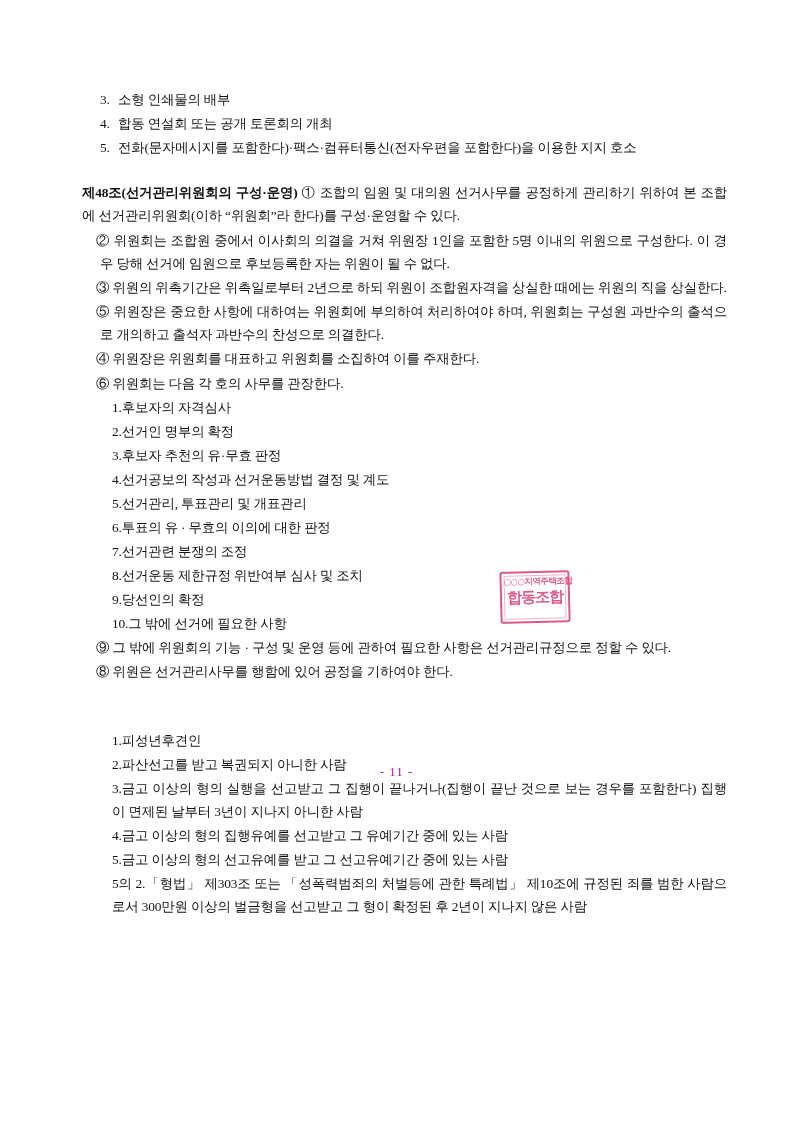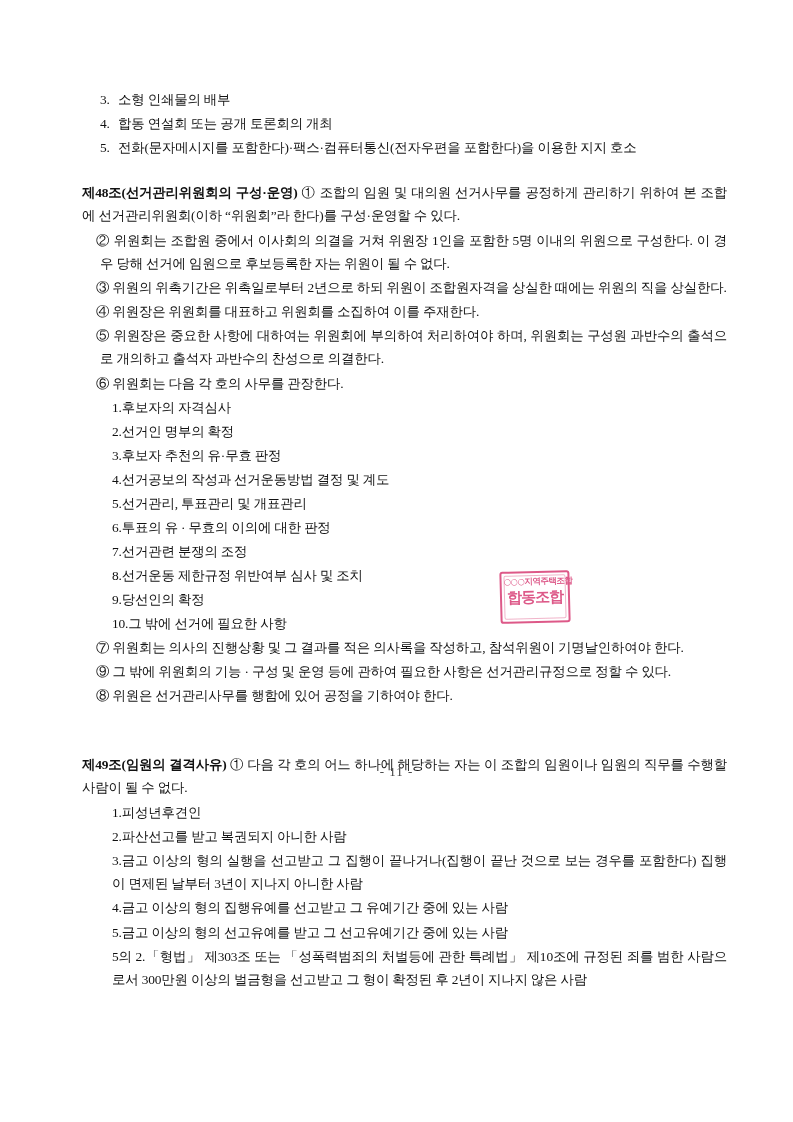--- a/index.html
+++ b/index.html
@@ -74,21 +74,21 @@
   .spacer-lg { height: 22px; }
 
   .footer {
     position: absolute;
     left: 0;
     right: 0;
     bottom: 48px;
     text-align: center;
     font-size: 13px;
     font-family: "Liberation Serif", serif;
-    color: #404040;
+    color: #a21caf;
     letter-spacing: 1px;
   }
 
   
   .stamp {
     position: absolute;
     left: 500px;
     top: 571px;
     width: 70px;
     height: 52px;
@@ -146,22 +146,22 @@
     </div>
 
     <div class="article">
       <div class="article-head">
         <span class="article-title">제48조(선거관리위원회의 구성·운영)</span>
         <span>① 조합의 임원 및 대의원 선거사무를 공정하게 관리하기 위하여 본 조합에 선거관리위원회(이하 “위원회”라 한다)를 구성·운영할 수 있다.</span>
       </div>
 
       <div class="para">② 위원회는 조합원 중에서 이사회의 의결을 거쳐 위원장 1인을 포함한 5명 이내의 위원으로 구성한다. 이 경우 당해 선거에 임원으로 후보등록한 자는 위원이 될 수 없다.</div>
       <div class="para">③ 위원의 위촉기간은 위촉일로부터 2년으로 하되 위원이 조합원자격을 상실한 때에는 위원의 직을 상실한다.</div>
+      <div class="para">⑤ 위원장은 중요한 사항에 대하여는 위원회에 부의하여 처리하여야 하며, 위원회는 구성원 과반수의 출석으로 개의하고 출석자 과반수의 찬성으로 의결한다.</div>
       <div class="para">④ 위원장은 위원회를 대표하고 위원회를 소집하여 이를 주재한다.</div>
-      <div class="para">⑤ 위원장은 중요한 사항에 대하여는 위원회에 부의하여 처리하여야 하며, 위원회는 구성원 과반수의 출석으로 개의하고 출석자 과반수의 찬성으로 의결한다.</div>
       <div class="para">⑥ 위원회는 다음 각 호의 사무를 관장한다.</div>
 
       <div class="sub">
         <span class="num">1.</span><span>후보자의 자격심사</span>
       </div>
       <div class="sub">
         <span class="num">2.</span><span>선거인 명부의 확정</span>
       </div>
       <div class="sub">
         <span class="num">3.</span><span>후보자 추천의 유·무효 판정</span>
@@ -181,32 +181,27 @@
       <div class="sub">
         <span class="num">8.</span><span>선거운동 제한규정 위반여부 심사 및 조치</span>
       </div>
       <div class="sub">
         <span class="num">9.</span><span>당선인의 확정</span>
       </div>
       <div class="sub">
         <span class="num">10.</span><span>그 밖에 선거에 필요한 사항</span>
       </div>
 
-      <div class="para">⑦ 위원회는 의사의 진행상황 및 그 결과를 적은 의사록을 작성하고, 참석위원이 기명날인하여야 한다.</div>
       <div class="para">⑨ 그 밖에 위원회의 기능 · 구성 및 운영 등에 관하여 필요한 사항은 선거관리규정으로 정할 수 있다.</div>
       <div class="para">⑧ 위원은 선거관리사무를 행함에 있어 공정을 기하여야 한다.</div>
     </div>
 
     <div class="spacer-lg"></div>
 
     <div class="article">
-      <div class="article-head">
-        <span class="article-title">제49조(임원의 결격사유)</span>
-        <span>① 다음 각 호의 어느 하나에 해당하는 자는 이 조합의 임원이나 임원의 직무를 수행할 사람이 될 수 없다.</span>
-      </div>
 
       <div class="sub">
         <span class="num">1.</span><span>피성년후견인</span>
       </div>
       <div class="sub">
         <span class="num">2.</span><span>파산선고를 받고 복권되지 아니한 사람</span>
       </div>
       <div class="sub-wide">
         <span class="num">3.</span><span>금고 이상의 형의 실행을 선고받고 그 집행이 끝나거나(집행이 끝난 것으로 보는 경우를 포함한다) 집행이 면제된 날부터 3년이 지나지 아니한 사람</span>
       </div>

